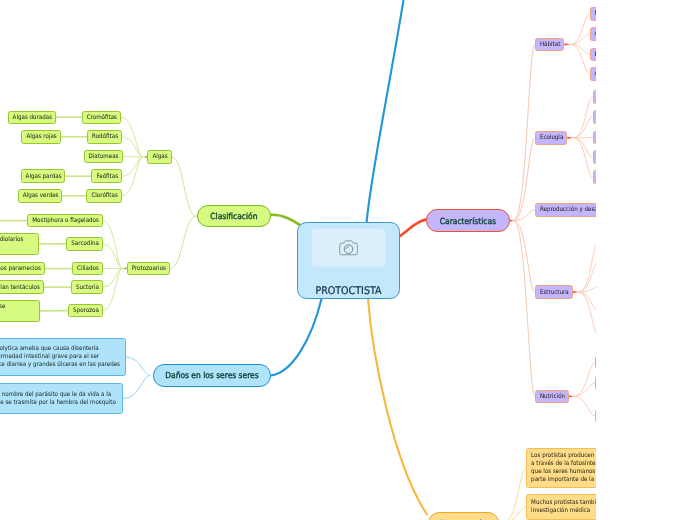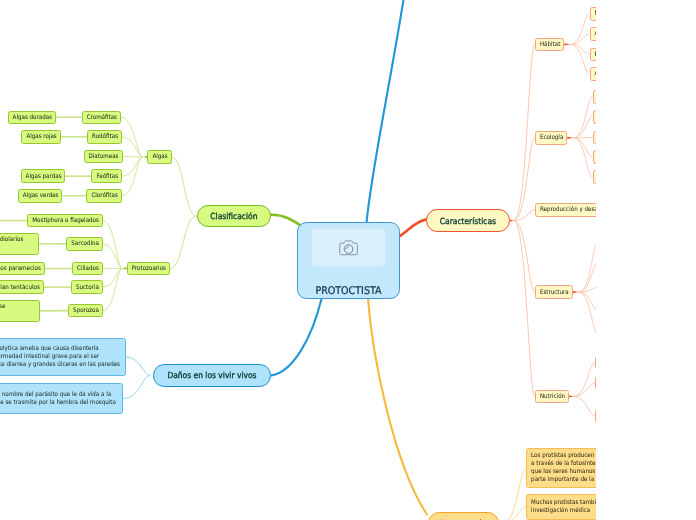--- a/index.html
+++ b/index.html
@@ -6,21 +6,21 @@
 html,body{margin:0;padding:0;background:#fff;}
 body{width:696px;height:520px;overflow:hidden;
      font-family:"DejaVu Sans",sans-serif;font-stretch:condensed;
      -webkit-font-smoothing:antialiased;text-rendering:geometricPrecision;}
 #stage{position:relative;width:596px;height:520px;overflow:hidden;background:#fff;}
 svg#links{position:absolute;left:0;top:0;width:696px;height:520px;}
 .n{position:absolute;box-sizing:border-box;border:1px solid;border-radius:2.5px;
    display:flex;align-items:center;}
 .n>span{display:block;width:100%;padding:0 4px;white-space:normal;}
 .g{background:#d6fb80;border-color:#9ac52e;color:#16150f;}
-.o{background:#fef9c3;border-color:#f5a184;color:#1a1512;}
+.o{background:#c4b5fd;border-color:#f5a184;color:#1a1512;}
 .b{background:#aee3fb;border-color:#5cb8e8;color:#13241c;}
 .y{background:#fddc8a;border-color:#f6bc55;color:#221a08;}
 .n.pill{border-width:1.4px;}
 .n.pill>span{text-align:center;color:#0f4336;-webkit-text-stroke:0.33px #0f4336;}
 .n.pill.g{border-color:#78b61c;}
 .n.pill.o{border-color:#f1502a;}
 .n.pill.b{border-color:#1f8fd4;}
 .n.pill.y{border-color:#f4a623;}
 
 .center-node{position:absolute;left:296.6px;top:222.3px;width:103.7px;height:76.6px;
@@ -167,21 +167,21 @@
 <div class="n g" style="left:68.1px;top:303.9px;width:34.8px;height:13.5px;">
       <span style="font-size:6.2px;white-space:nowrap;">Sporozoa</span>
     </div>
 <div class="n g" style="left:126.7px;top:261.6px;width:43.3px;height:13.5px;">
       <span style="font-size:6.2px;white-space:nowrap;">Protozoarios</span>
     </div>
 <div class="n pill g" style="left:196.5px;top:205.2px;width:74.7px;height:21.9px;border-radius:10.95px;">
       <span style="font-size:8.4px;white-space:nowrap;">Clasificación</span>
     </div>
 <div class="n pill b" style="left:153.2px;top:364.3px;width:117.5px;height:22.4px;border-radius:11.2px;">
-      <span style="font-size:8.4px;white-space:nowrap;">Daños en los vivir vivos</span>
+      <span style="font-size:8.4px;white-space:nowrap;">Daños en los seres seres</span>
     </div>
 <div class="n pill o" style="left:425.8px;top:209.3px;width:84.2px;height:22.5px;border-radius:11.25px;">
       <span style="font-size:8.4px;white-space:nowrap;">Características</span>
     </div>
 <div class="n pill y" style="left:428px;top:511.5px;width:71px;height:22px;border-radius:11px;">
       <span style="font-size:8.4px;white-space:nowrap;">Importancia</span>
     </div>
 <div class="n b" style="left:-49.3px;top:338px;width:174.9px;height:37.9px;">
       <span style="font-size:6.2px;line-height:8px;">Entamoeba histolytica ameba que causa disentería amibiana o enfermedad intestinal grave para el ser humano, produce diarrea y grandes úlceras en las paredes</span>
     </div>

